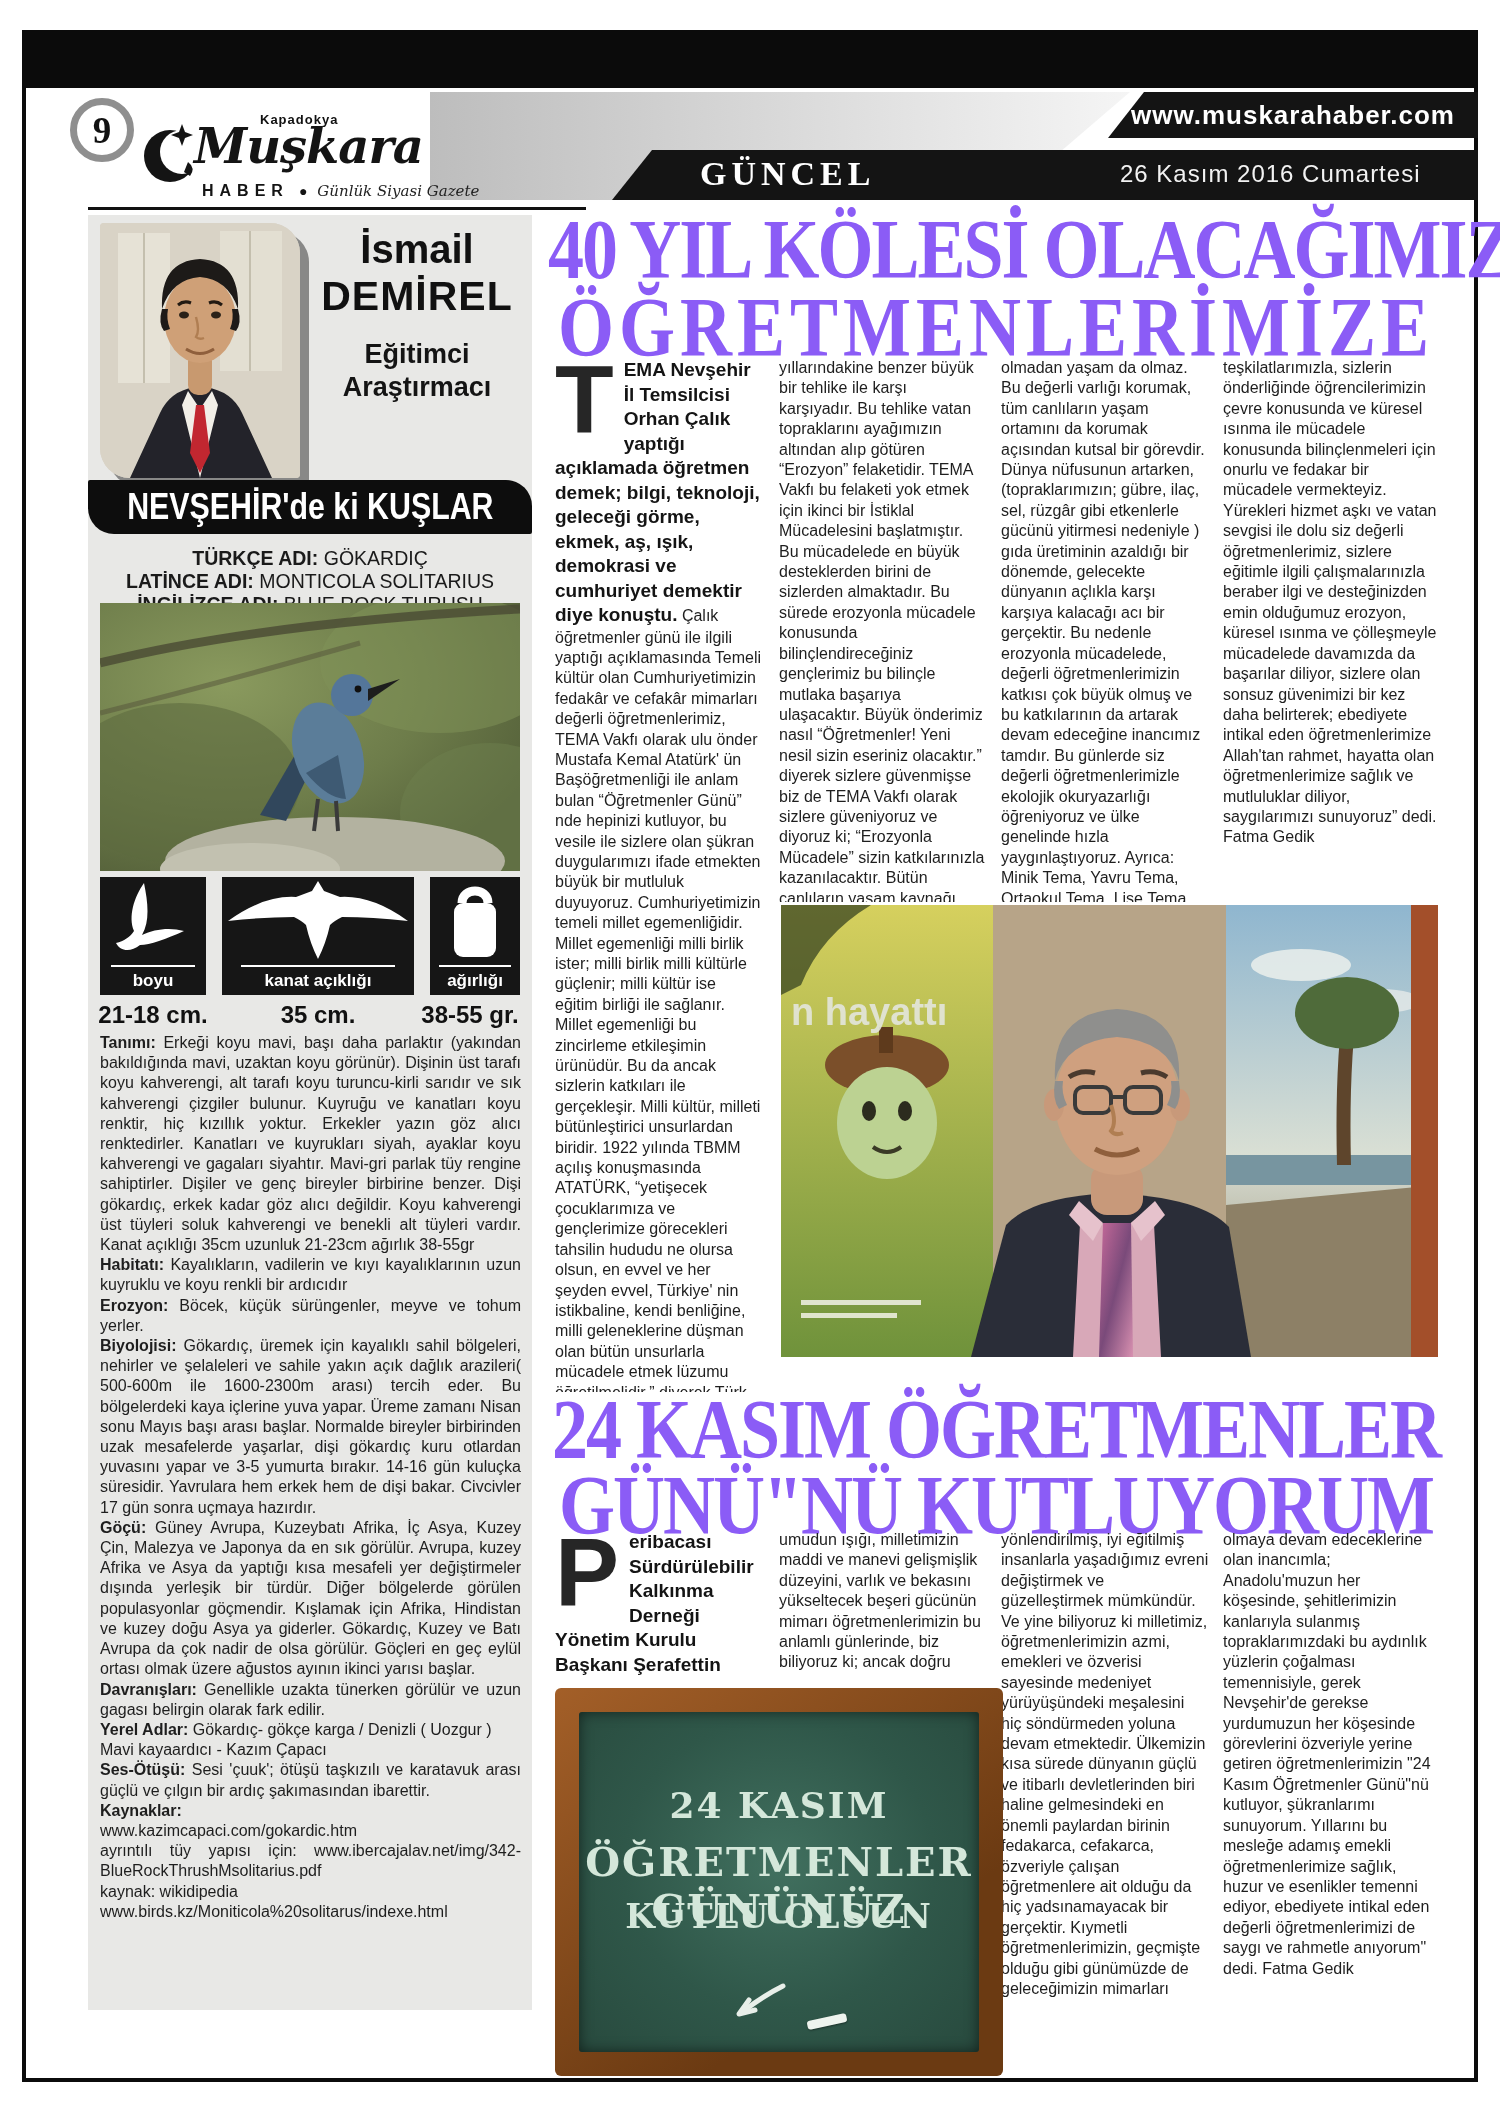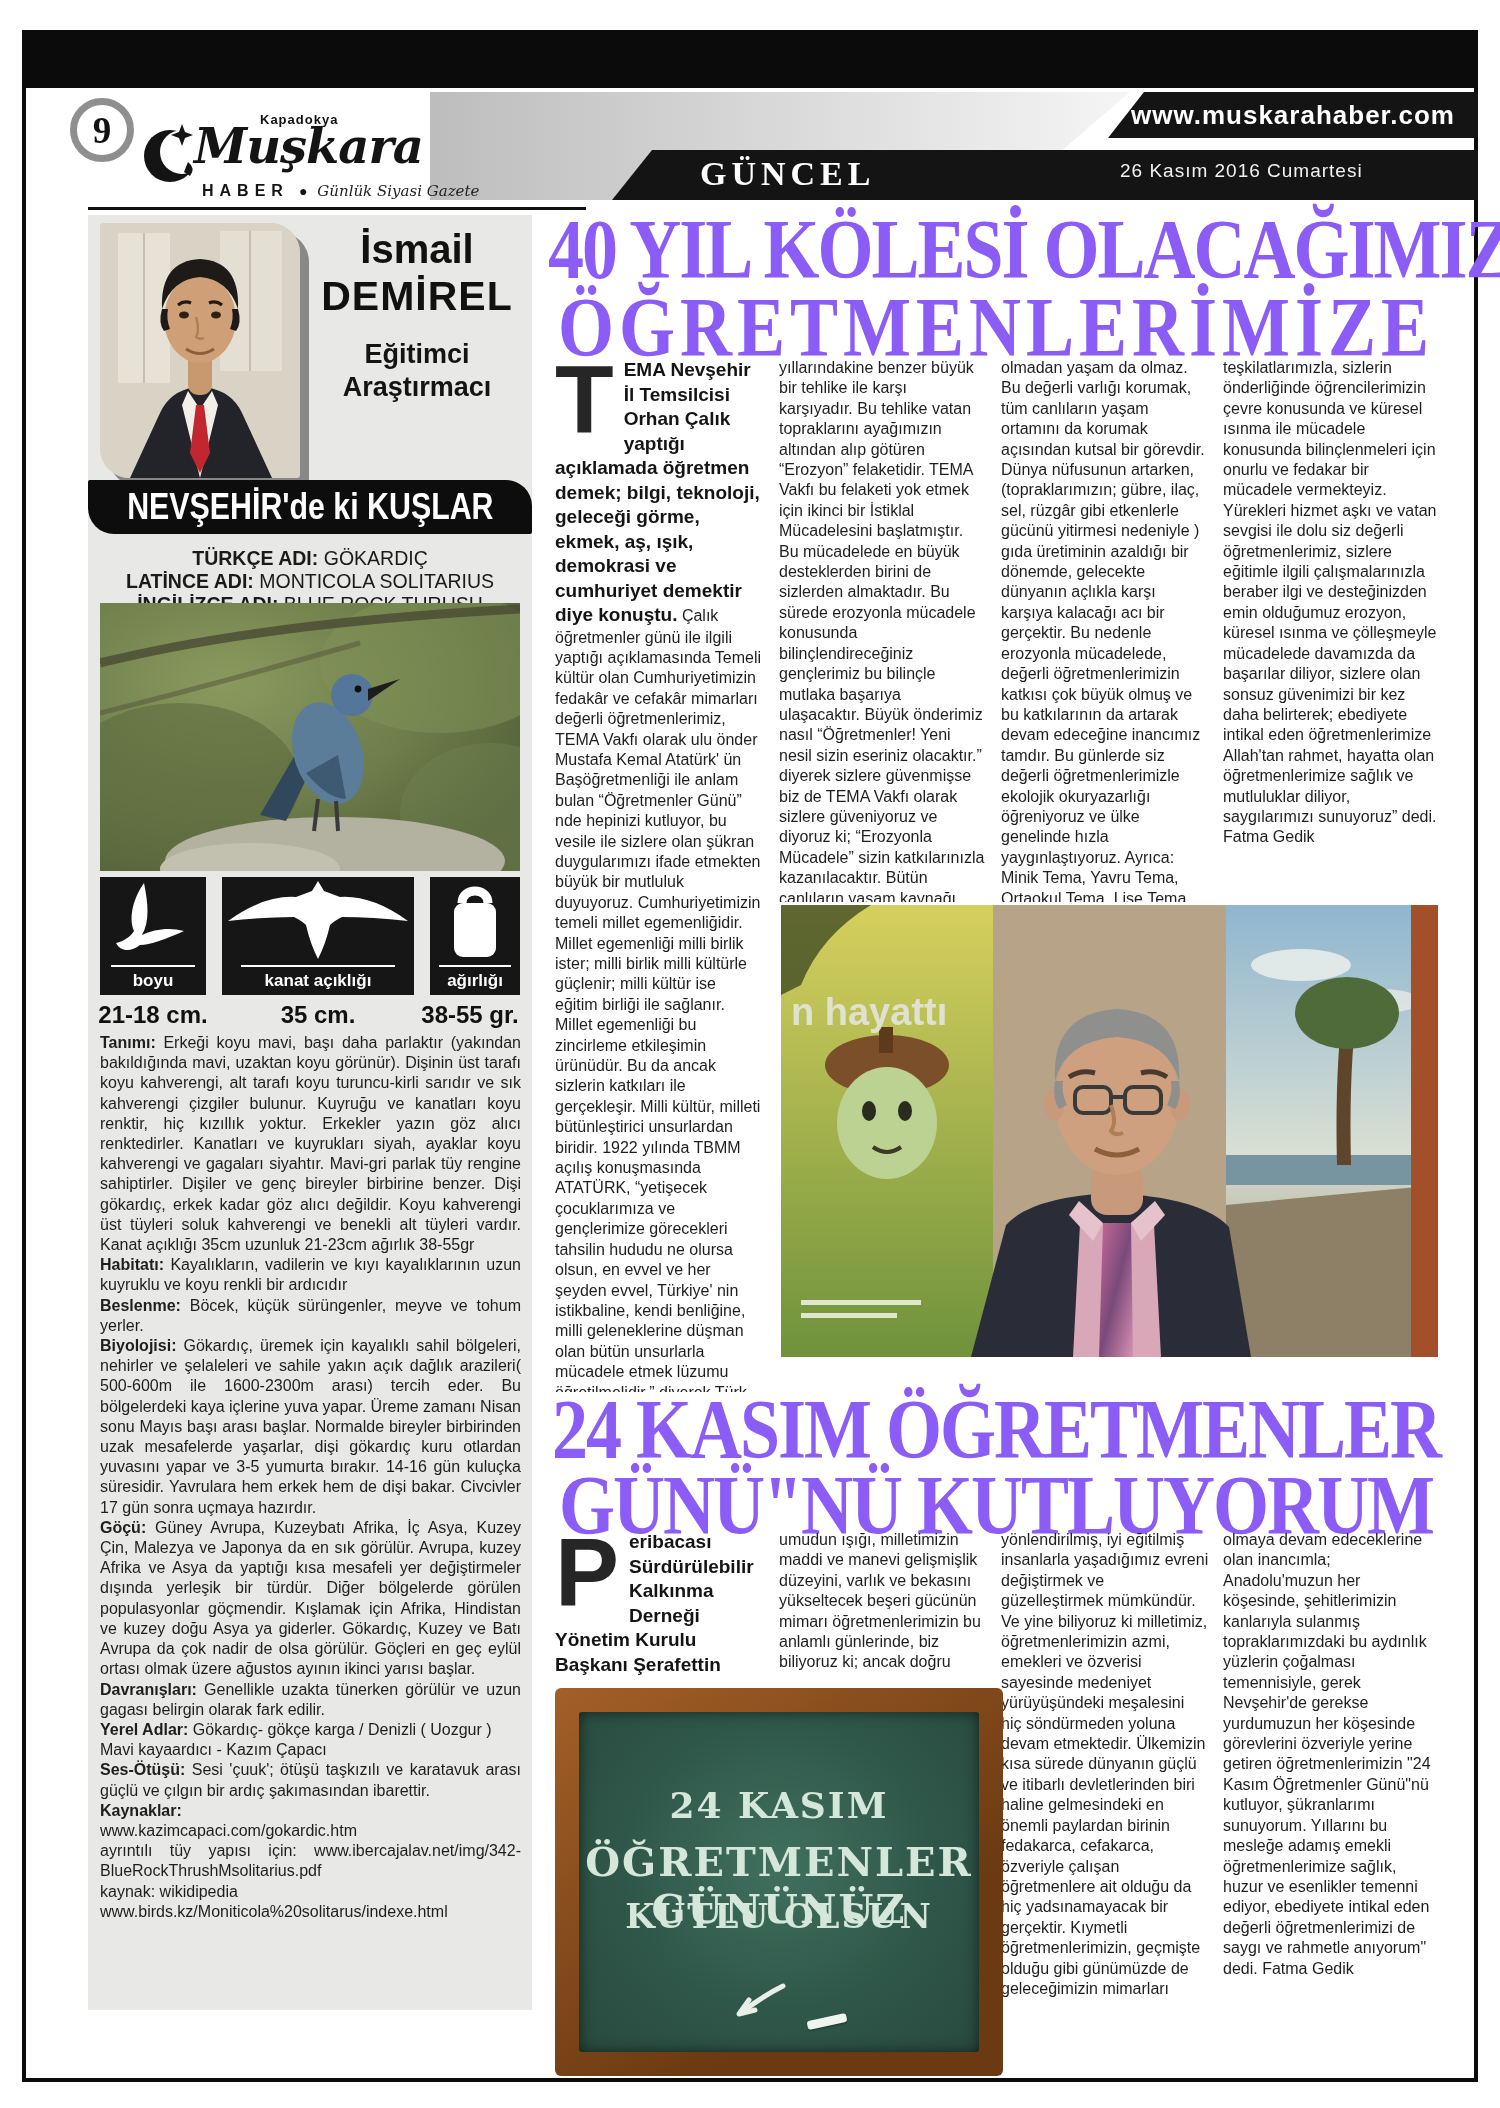--- a/index.html
+++ b/index.html
@@ -31,21 +31,21 @@
             background:linear-gradient(to right,#bdbdbd,#f5f5f5);
             clip-path:polygon(0 0,100% 0,82% 100%,0 100%);}
   .web-band{position:absolute;left:1108px;top:92px;width:370px;height:46px;background:#141414;
             clip-path:polygon(36px 0,100% 0,100% 100%,0 100%);
             display:flex;align-items:center;justify-content:center;}
   .web-band span{color:#fff;font-size:26px;font-weight:bold;letter-spacing:1px;}
   .lower-band{position:absolute;left:612px;top:150px;width:866px;height:50px;background:#141414;
               clip-path:polygon(40px 0,100% 0,100% 100%,0 100%);}
   .guncel{position:absolute;left:700px;top:155px;color:#fff;font-family:"Liberation Serif",serif;
           font-weight:bold;font-size:34px;letter-spacing:5px;}
-  .date{position:absolute;left:1120px;top:160px;color:#f2f2f2;font-size:19px;letter-spacing:1px;}
+  .date{position:absolute;left:1120px;top:160px;color:#f2f2f2;font-size:24px;letter-spacing:1px;}
 
   
   .left-panel{position:absolute;left:88px;top:215px;width:444px;height:1795px;background:#e8e8e6;}
   .author-photo{position:absolute;left:12px;top:8px;width:200px;height:255px;border-radius:4px 30px 4px 30px;
                 overflow:hidden;box-shadow:9px 9px 0 rgba(20,20,20,.45);background:#d8d2c6;}
   .author-name{position:absolute;left:218px;top:11px;width:222px;text-align:center;}
   .author-name .n1{font-size:40px;font-weight:bold;color:#111;line-height:46px;}
   .author-name .n2{font-size:41px;font-weight:bold;color:#111;line-height:48px;letter-spacing:1px;}
   .author-name .t{font-size:27px;font-weight:bold;color:#141414;line-height:33px;margin-top:18px;}
   .author-name .t2{font-size:27px;font-weight:bold;color:#141414;line-height:33px;}
@@ -251,21 +251,21 @@
     <div class="tile-val val-2">35 cm.</div>
     <div class="tile-val val-3">38-55 gr.</div>
 
     <div class="bird-text">
 
         <p><b>Tanımı:</b> <span>Erkeği koyu mavi, başı daha parlaktır (yakından bakıldığında mavi, uzaktan koyu görünür). Dişinin üst tarafı koyu kahverengi, alt tarafı koyu turuncu-kirli sarıdır ve sık kahverengi çizgiler bulunur. Kuyruğu ve kanatları koyu renktir, hiç kızıllık yoktur. Erkekler yazın göz alıcı renktedirler. Kanatları ve kuyrukları siyah, ayaklar koyu kahverengi ve gagaları siyahtır. Mavi-gri parlak tüy rengine sahiptirler. Dişiler ve genç bireyler birbirine benzer. Dişi gökardıç, erkek kadar göz alıcı değildir. Koyu kahverengi üst tüyleri soluk kahverengi ve benekli alt tüyleri vardır. Kanat açıklığı 35cm uzunluk 21-23cm ağırlık 38-55gr</span></p>
 
         <p><b>Habitatı:</b> <span>Kayalıkların, vadilerin ve kıyı kayalıklarının uzun kuyruklu ve koyu renkli bir ardıcıdır</span></p>
 
 
-        <p><b>Beslenme:</b> <span>Böcek, küçük sürüngenler, meyve ve tohum yerler.</span></p>
+        <p><b>Erozyon:</b> <span>Böcek, küçük sürüngenler, meyve ve tohum yerler.</span></p>
 
         <p><b>Biyolojisi:</b> <span>Gökardıç, üremek için kayalıklı sahil bölgeleri, nehirler ve şelaleleri ve sahile yakın açık dağlık arazileri( 500-600m ile 1600-2300m arası) tercih eder. Bu bölgelerdeki kaya içlerine yuva yapar. Üreme zamanı Nisan sonu Mayıs başı arası başlar. Normalde bireyler birbirinden uzak mesafelerde yaşarlar, dişi gökardıç kuru otlardan yuvasını yapar ve 3-5 yumurta bırakır. 14-16 gün kuluçka süresidir. Yavrulara hem erkek hem de dişi bakar. Civcivler 17 gün sonra uçmaya hazırdır.</span></p>
 
         <p><b>Göçü:</b> <span>Güney Avrupa, Kuzeybatı Afrika, İç Asya, Kuzey Çin, Malezya ve Japonya da en sık görülür. Avrupa, kuzey Afrika ve Asya da yaptığı kısa mesafeli yer değiştirmeler dışında yerleşik bir türdür. Diğer bölgelerde görülen populasyonlar göçmendir. Kışlamak için Afrika, Hindistan ve kuzey doğu Asya ya giderler. Gökardıç, Kuzey ve Batı Avrupa da çok nadir de olsa görülür. Göçleri en geç eylül ortası olmak üzere ağustos ayının ikinci yarısı başlar.</span></p>
 
         <p><b>Davranışları:</b> <span>Genellikle uzakta tünerken görülür ve uzun gagası belirgin olarak fark edilir.</span></p>
 
         <p><b>Yerel Adlar:</b> <span>Gökardıç- gökçe karga / Denizli ( Uozgur )</span></p>
 
         <p> <span>Mavi kayaardıcı - Kazım Çapacı</span></p>

